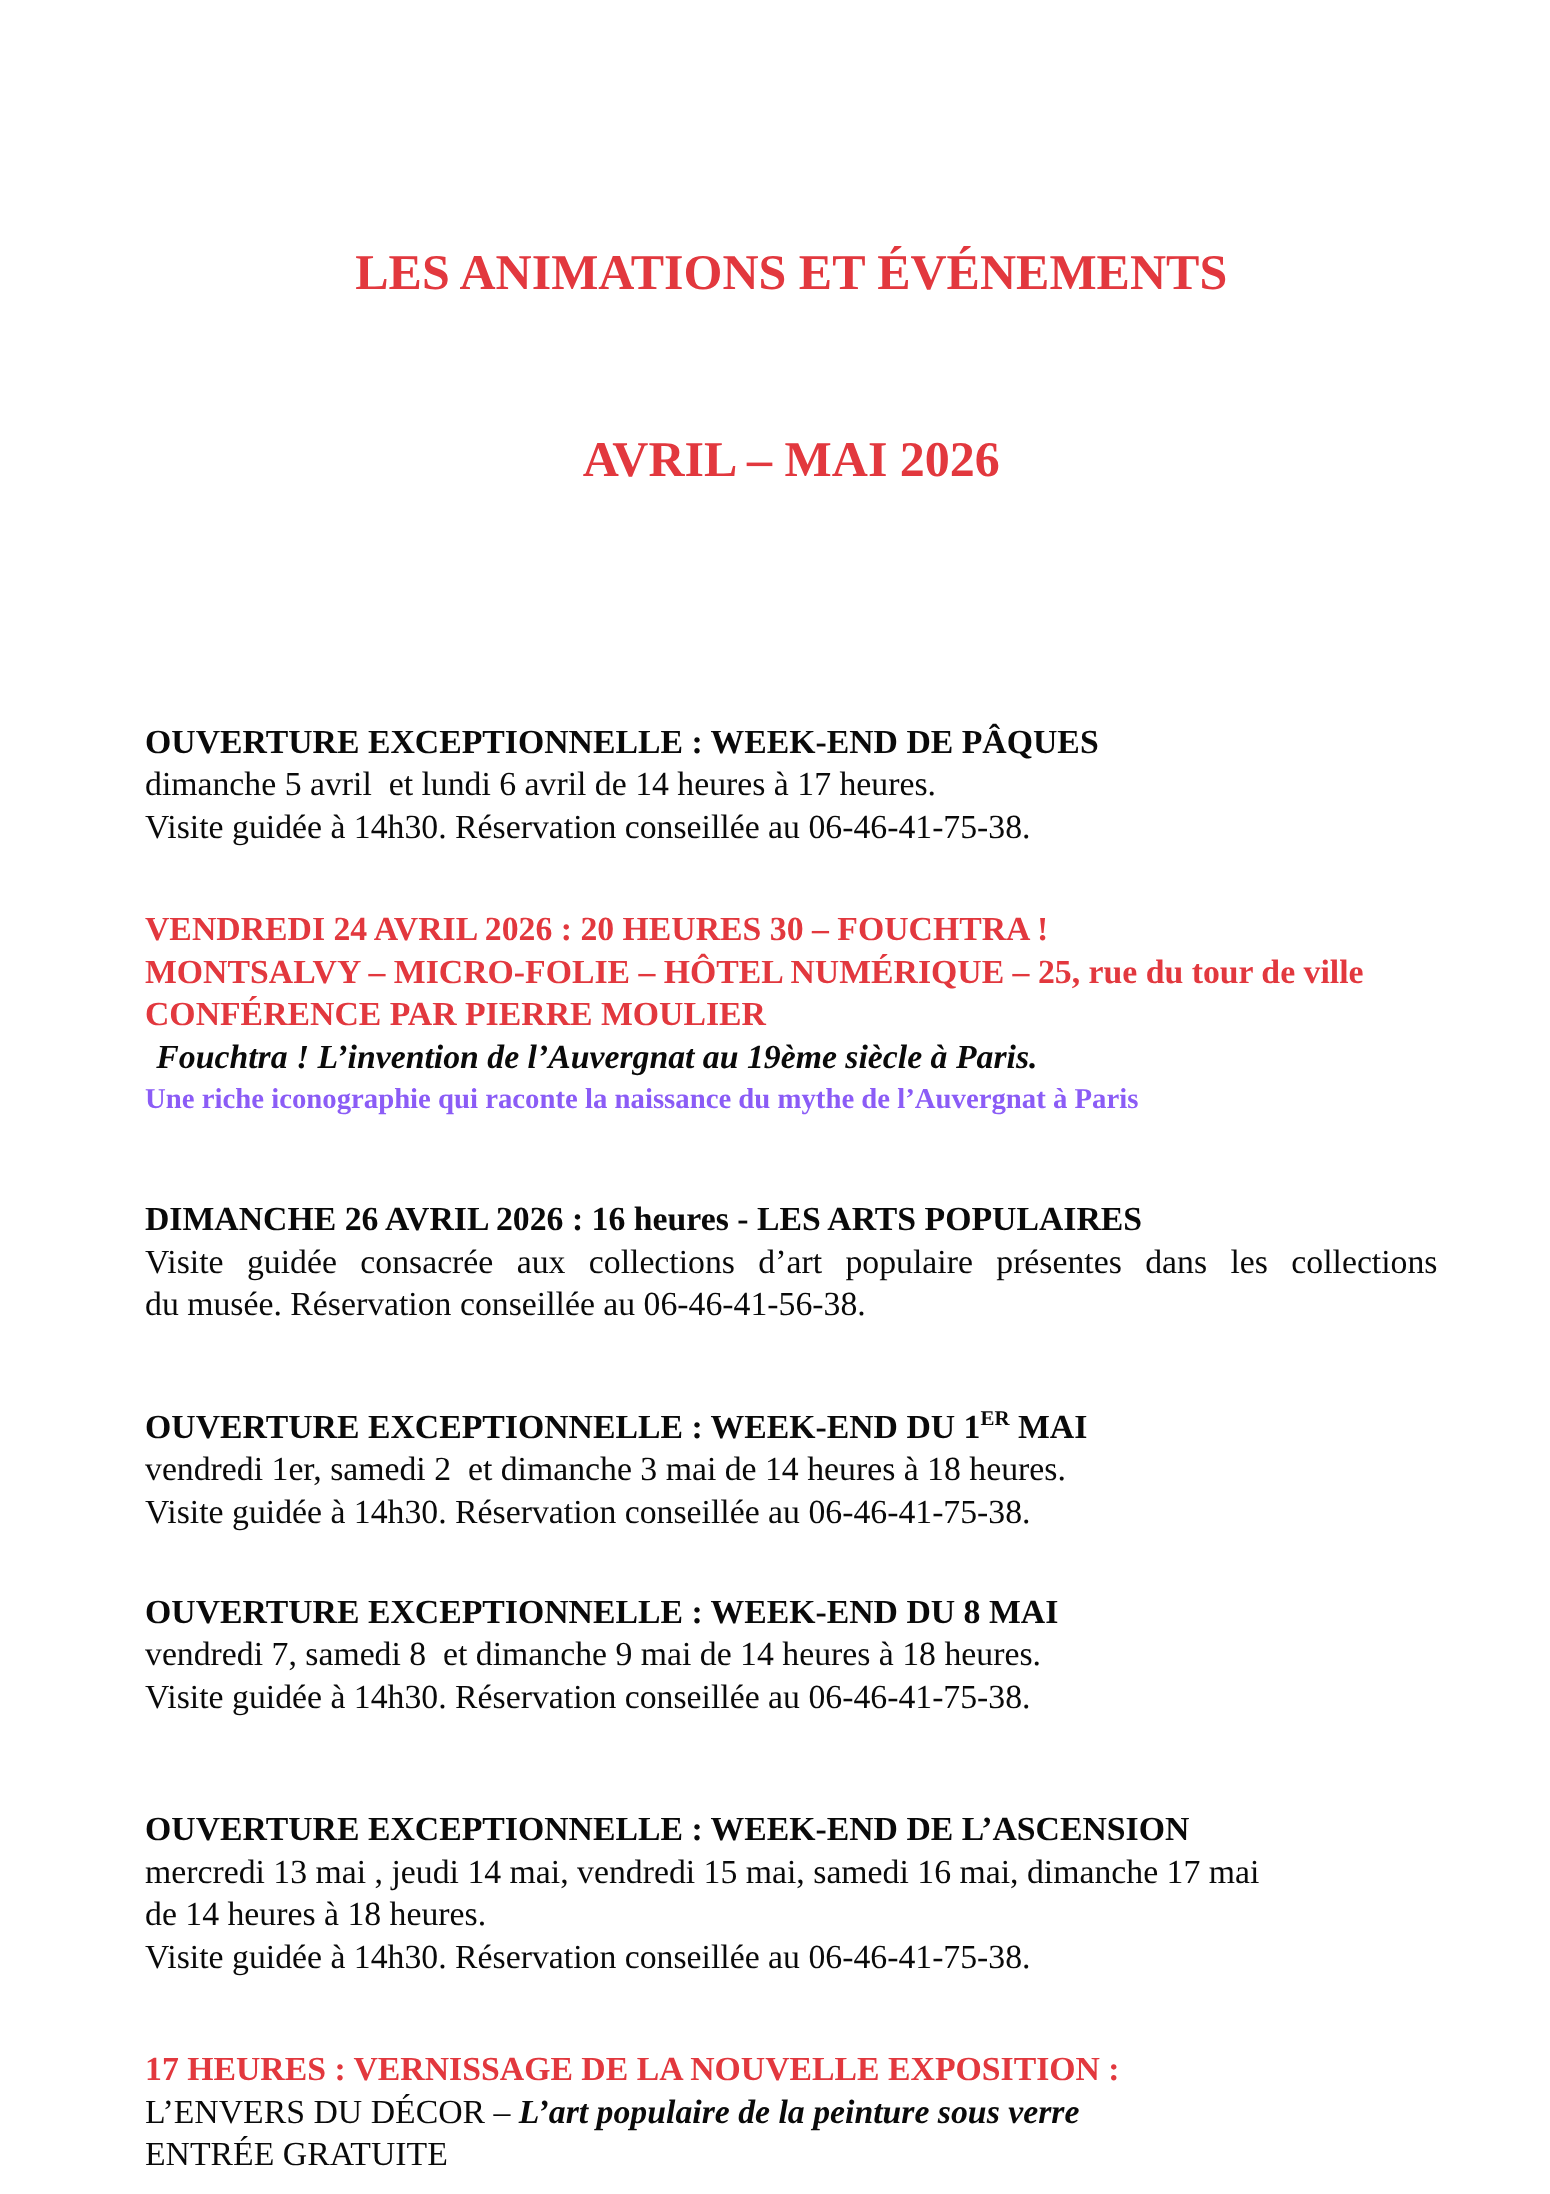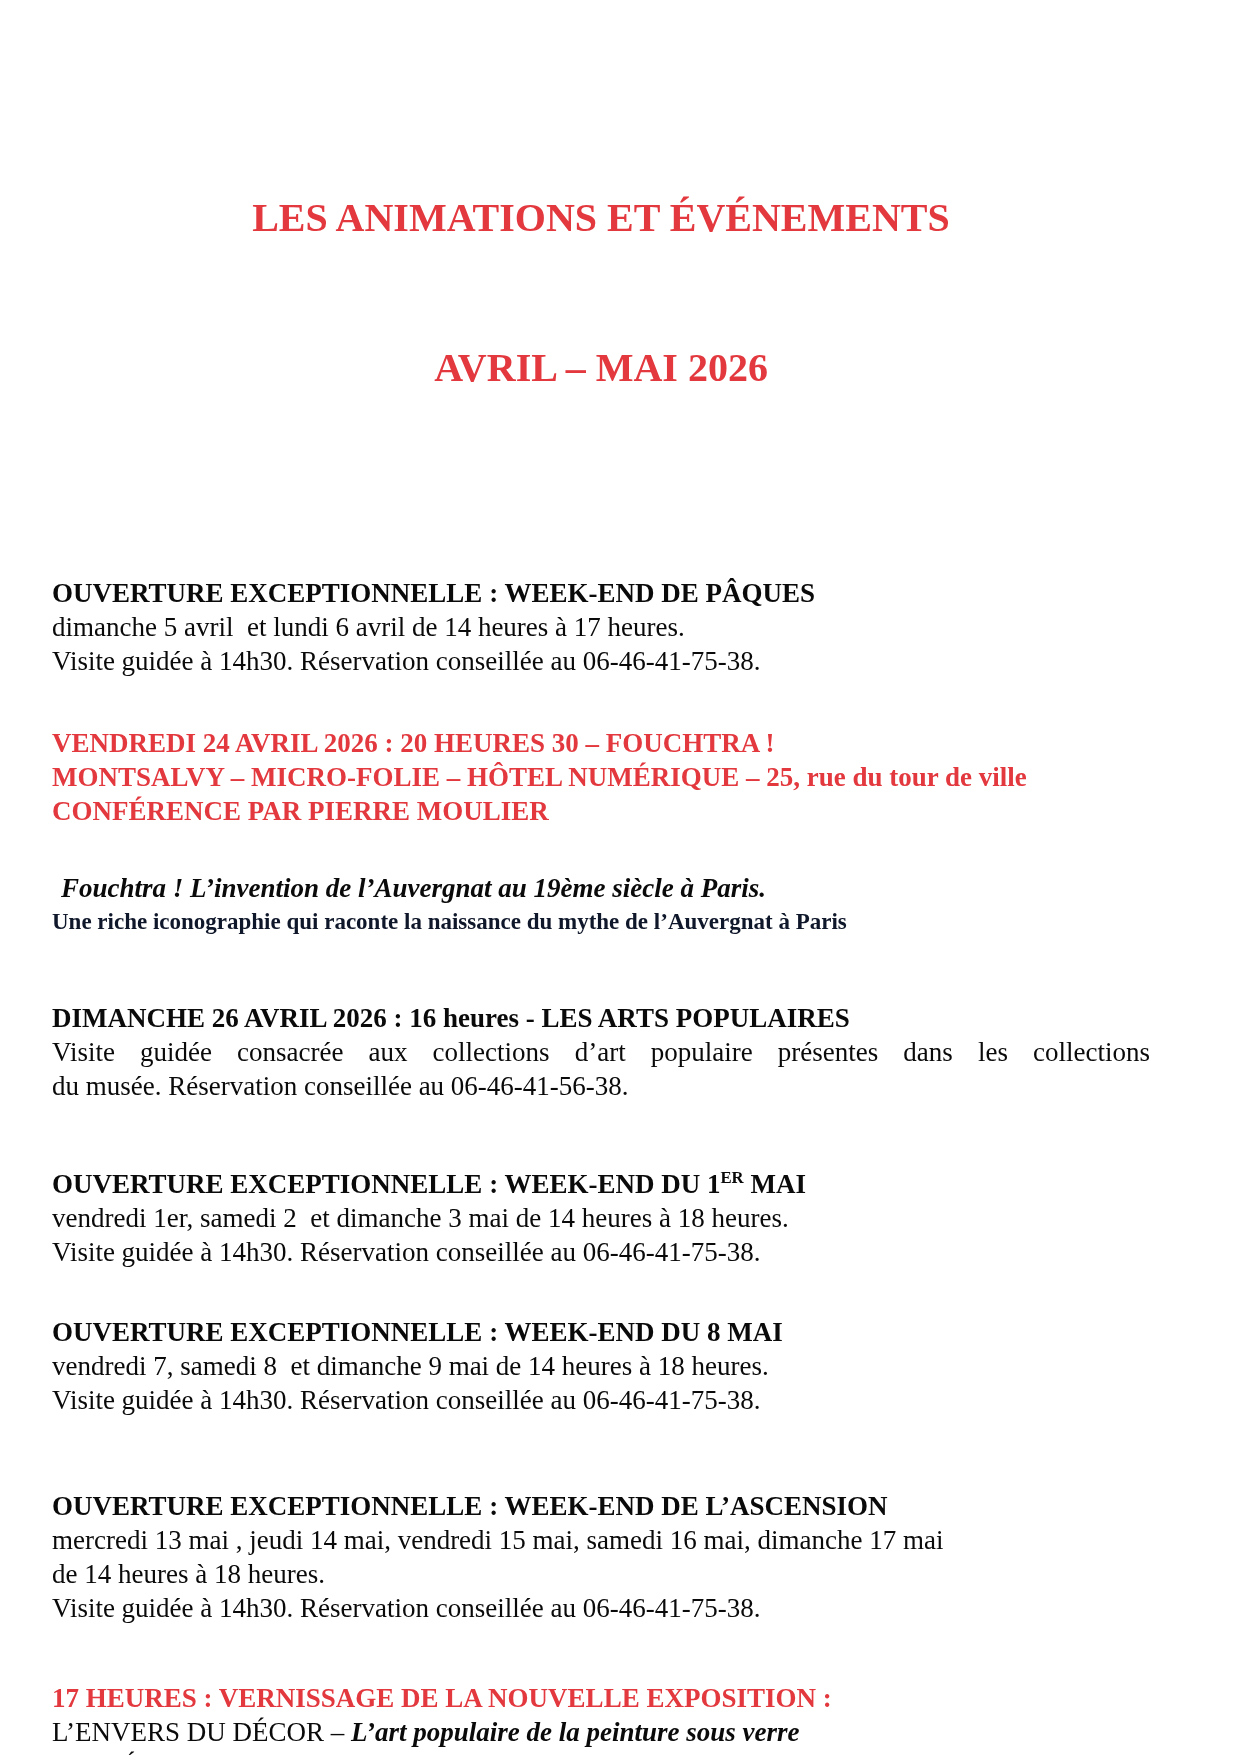--- a/index.html
+++ b/index.html
@@ -12,21 +12,21 @@
     height: 1755px;
     font-family: "Liberation Serif", "DejaVu Serif", serif;
     color: #0a0a0a;
     box-sizing: border-box;
     overflow: hidden;
   }
   .page {
     box-sizing: border-box;
     width: 1240px;
     height: 1747px;
-    padding: 93px 90px 60px 52px;
+    padding: 93px 90px 60px 116px;
   }
   .doc-title {
     text-align: center;
     color: #e2383e;
     font-weight: bold;
     font-size: 40px;
     line-height: 50px;
     margin-bottom: 83px;
     white-space: pre;
   }
@@ -50,26 +50,25 @@
     color: #0a0a0a;
   }
   .red-regular {
     font-weight: bold;
     color: #e2383e;
   }
   .italic-bold {
     font-weight: bold;
     font-style: italic;
     color: #0a0a0a;
-    margin-top: 43px;
   }
   .small-bold {
     font-weight: bold;
     font-size: 23px;
-    color: #0f172a;
+    color: #8b5cf6;
   }
   .regular-caps {
     font-weight: normal;
     color: #0a0a0a;
   }
   .indent {
     padding-left: 9px;
   }
   .justify-full {
     white-space: normal;

